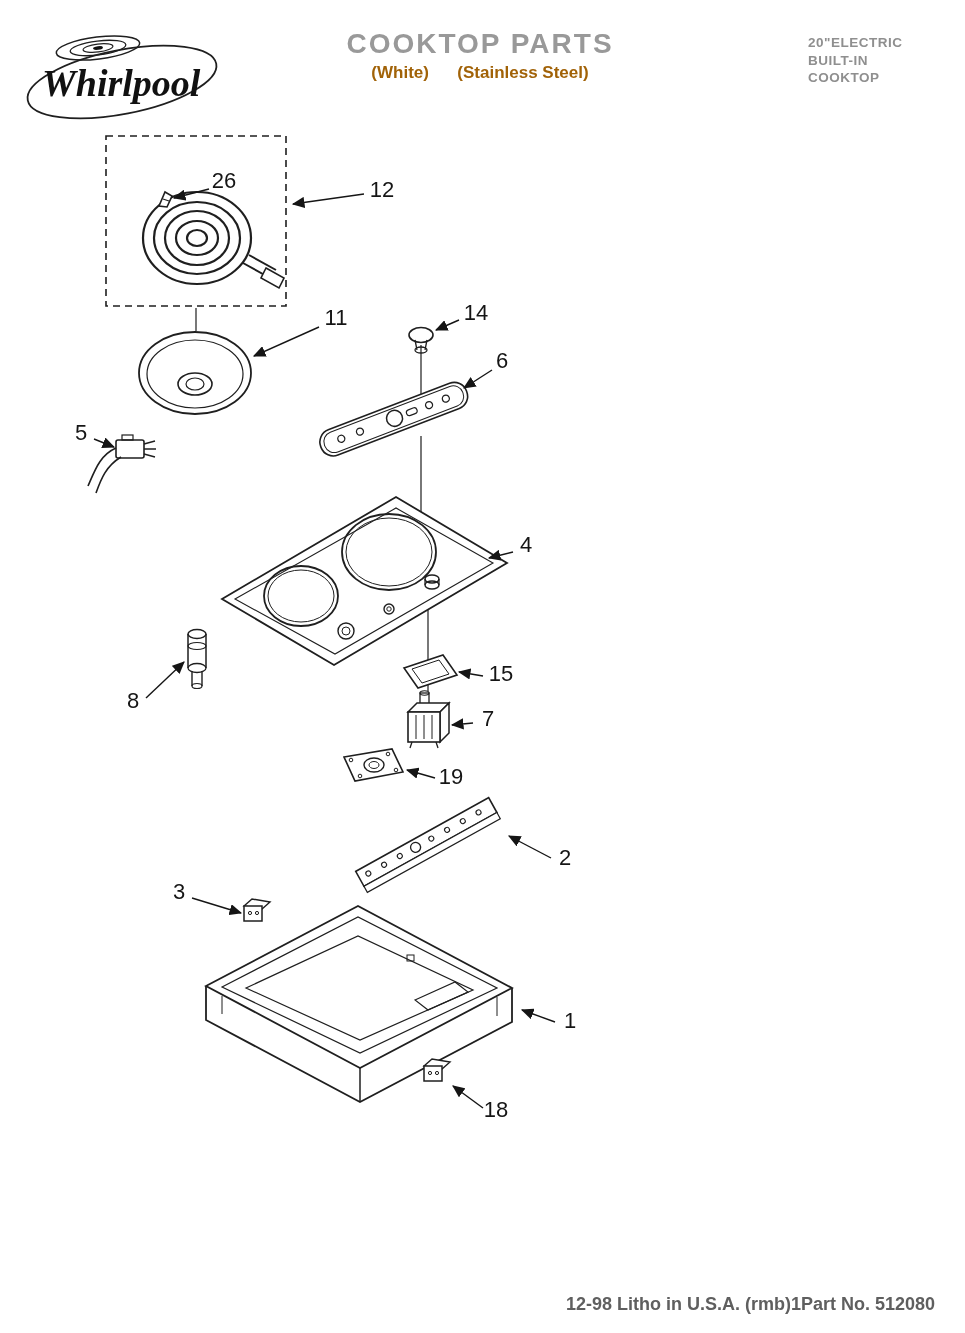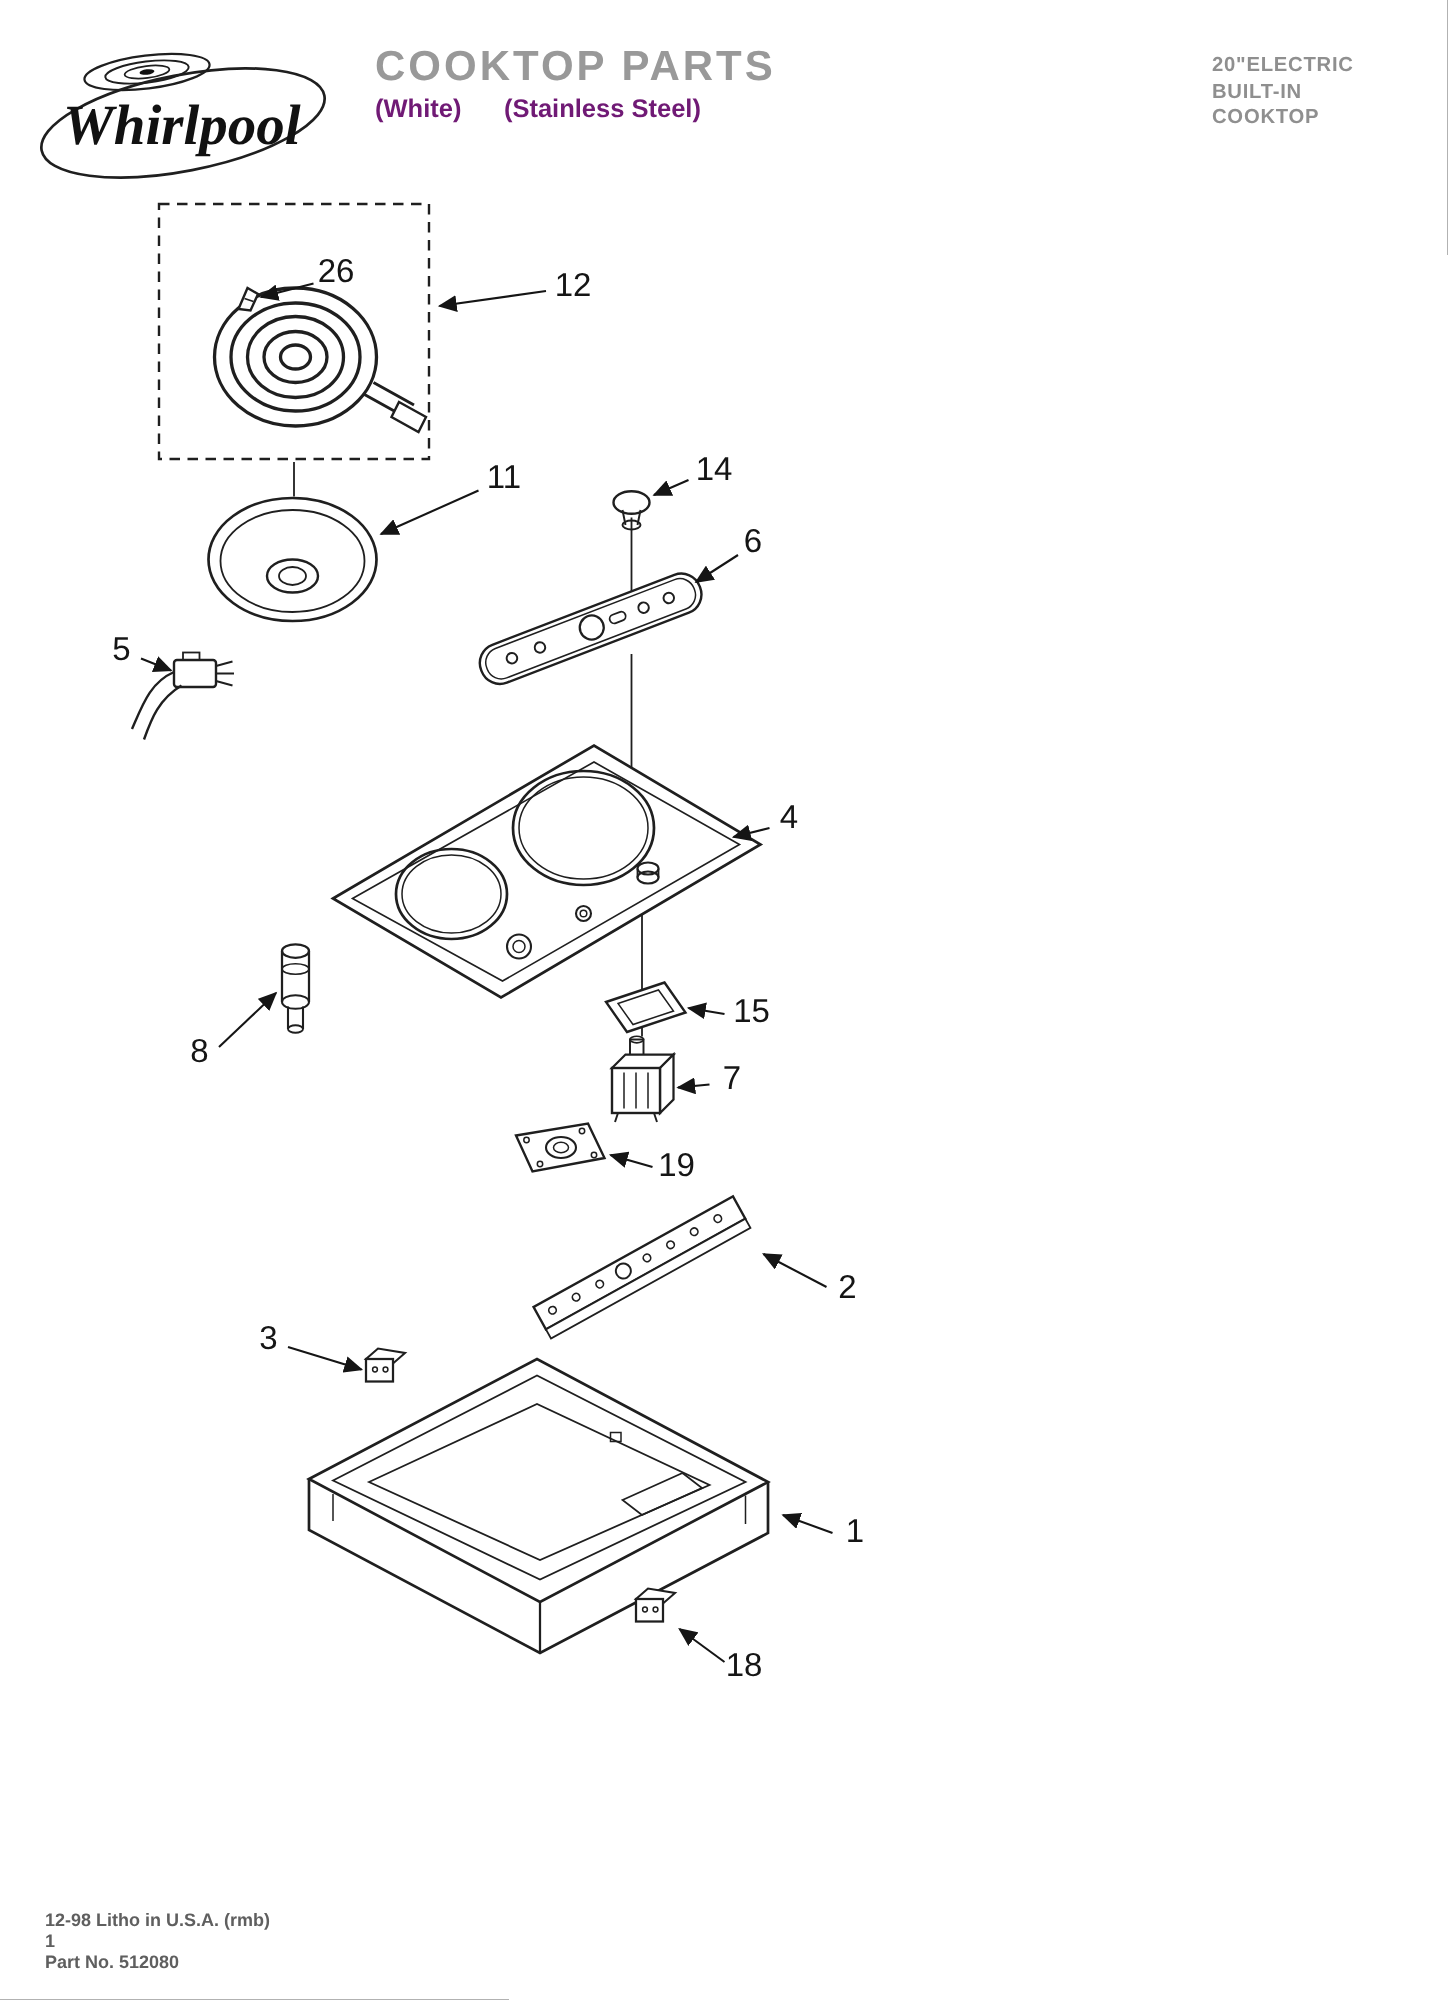--- a/index.html
+++ b/index.html
@@ -4,45 +4,45 @@
 <style>
   html,body{margin:0;padding:0;background:#777;}
   .page{
     position:relative;
     width:965px;height:1333px;
     background:#ffffff;
     margin:0 auto;
     overflow:hidden;
     font-family:"Liberation Sans", sans-serif;
   }
-  .title-block{position:absolute;left:250px;top:28px;width:460px;}
+  .title-block{position:absolute;left:250px;top:28px;width:460px;text-align:center;}
   .title-block h1{
     margin:0;font-size:28px;font-weight:bold;letter-spacing:2px;
     color:#999;font-family:"Liberation Sans", sans-serif;
   }
   .models-line{margin-top:5px;font-size:17px;font-weight:bold;color:#8f8f8f;}
-  .finish-line{margin-top:3px;font-size:17px;font-weight:bold;color:#701a75;white-space:pre;}
+  .finish-line{margin-top:3px;font-size:17px;font-weight:bold;color:#a16207;white-space:pre;}
   .corner-block{
     position:absolute;left:808px;top:34px;width:150px;
     font-size:13.5px;font-weight:bold;color:#8f8f8f;line-height:1.3;letter-spacing:.5px;
   }
   
   #diagram-svg{position:absolute;left:0;top:0;width:965px;height:1333px;}
   .art{stroke:#1f1f1f;fill:none;}
   .artw{stroke:#1f1f1f;fill:#ffffff;}
   .leader{stroke:#151515;stroke-width:1.4;}
   .callout-num{
     font-family:"Liberation Sans", sans-serif;font-size:22px;
     fill:#151515;text-anchor:middle;
   }
   
   .footer{
     position:absolute;left:0;right:0;bottom:18px;
     padding:0 30px;display:flex;justify-content:flex-end;
-    font-size:12px;font-weight:600;color:#5f5f5f;flex-direction:column;
+    font-size:18px;font-weight:600;color:#5f5f5f;
   }
 </style>
 </head>
 <body>
 
 <div class="page">
 
   <svg id="diagram-svg" viewBox="0 0 965 1333">
     <defs>
       <marker id="arrowhead" markerWidth="10" markerHeight="8" refX="8.2" refY="4" orient="auto">

